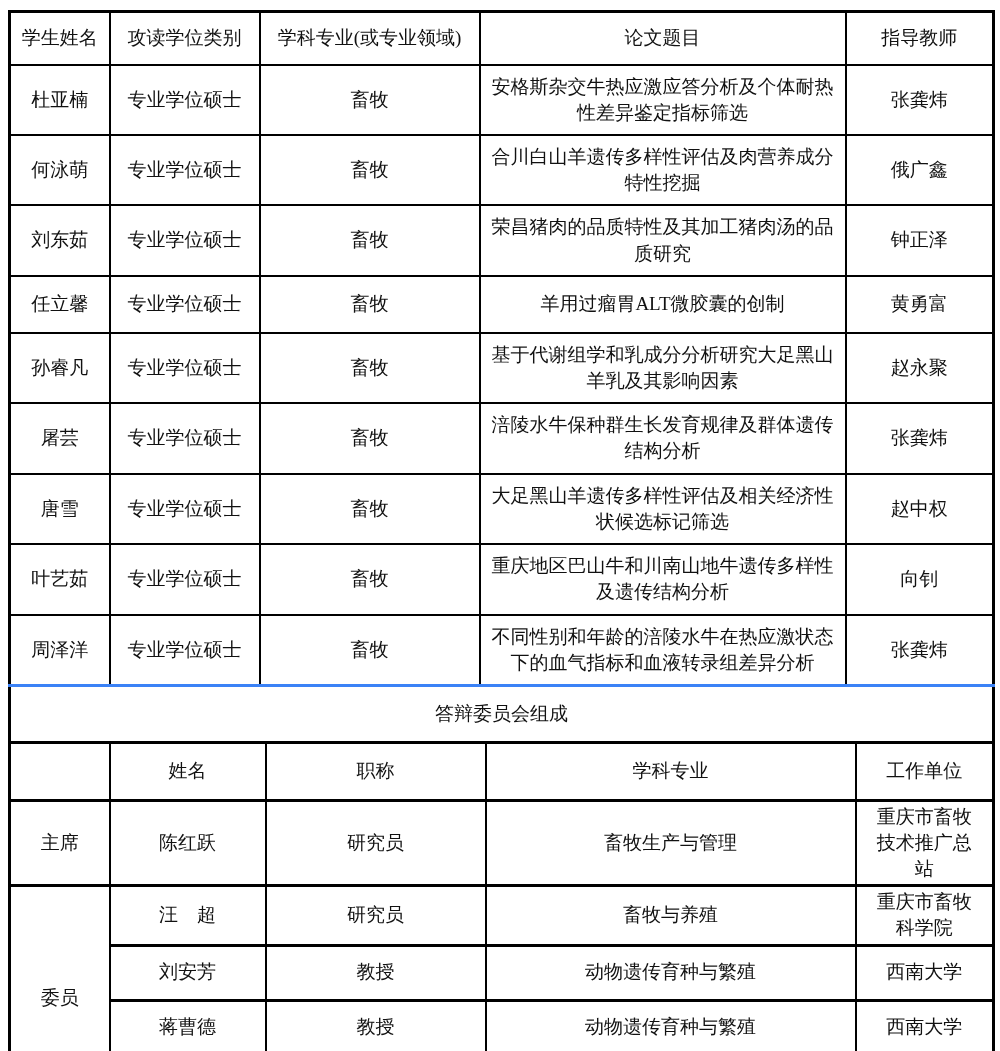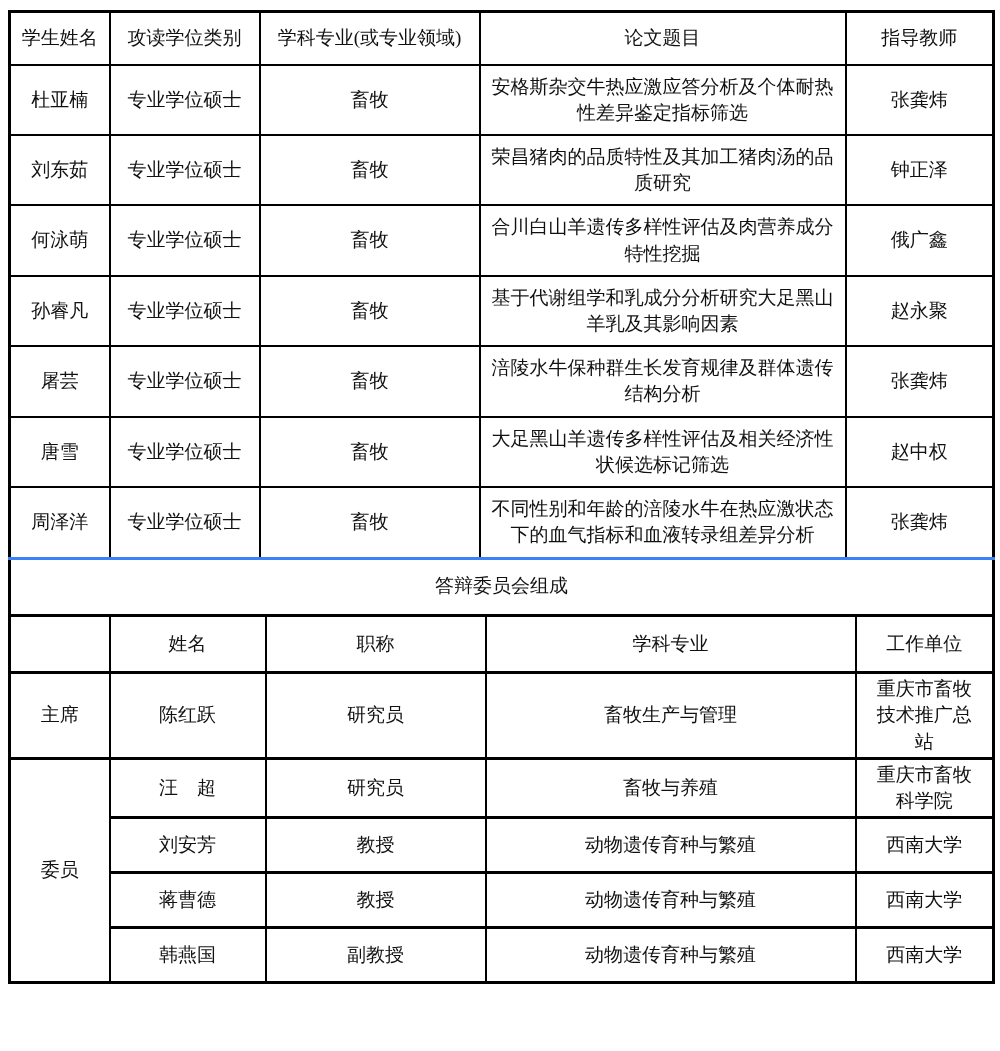--- a/index.html
+++ b/index.html
@@ -72,32 +72,39 @@
       <td>指导教师</td>
     </tr>
     <tr>
       <td>杜亚楠</td>
       <td>专业学位硕士</td>
       <td>畜牧</td>
       <td class="thesis-cell">安格斯杂交牛热应激应答分析及个体耐热性差异鉴定指标筛选</td>
       <td>张龚炜</td>
     </tr>
     <tr>
+      <td>何泳萌</td>
+      <td>专业学位硕士</td>
+      <td>畜牧</td>
+      <td class="thesis-cell">合川白山羊遗传多样性评估及肉营养成分特性挖掘</td>
+      <td>俄广鑫</td>
+    </tr>
+    <tr>
       <td>刘东茹</td>
       <td>专业学位硕士</td>
       <td>畜牧</td>
       <td class="thesis-cell">荣昌猪肉的品质特性及其加工猪肉汤的品质研究</td>
       <td>钟正泽</td>
     </tr>
     <tr>
-      <td>何泳萌</td>
+      <td>任立馨</td>
       <td>专业学位硕士</td>
       <td>畜牧</td>
-      <td class="thesis-cell">合川白山羊遗传多样性评估及肉营养成分特性挖掘</td>
-      <td>俄广鑫</td>
+      <td class="thesis-cell">羊用过瘤胃ALT微胶囊的创制</td>
+      <td>黄勇富</td>
     </tr>
     <tr>
       <td>孙睿凡</td>
       <td>专业学位硕士</td>
       <td>畜牧</td>
       <td class="thesis-cell">基于代谢组学和乳成分分析研究大足黑山羊乳及其影响因素</td>
       <td>赵永聚</td>
     </tr>
     <tr>
       <td>屠芸</td>
@@ -105,20 +112,27 @@
       <td>畜牧</td>
       <td class="thesis-cell">涪陵水牛保种群生长发育规律及群体遗传结构分析</td>
       <td>张龚炜</td>
     </tr>
     <tr>
       <td>唐雪</td>
       <td>专业学位硕士</td>
       <td>畜牧</td>
       <td class="thesis-cell">大足黑山羊遗传多样性评估及相关经济性状候选标记筛选</td>
       <td>赵中权</td>
+    </tr>
+    <tr>
+      <td>叶艺茹</td>
+      <td>专业学位硕士</td>
+      <td>畜牧</td>
+      <td class="thesis-cell">重庆地区巴山牛和川南山地牛遗传多样性及遗传结构分析</td>
+      <td>向钊</td>
     </tr>
     <tr>
       <td>周泽洋</td>
       <td>专业学位硕士</td>
       <td>畜牧</td>
       <td class="thesis-cell">不同性别和年龄的涪陵水牛在热应激状态下的血气指标和血液转录组差异分析</td>
       <td>张龚炜</td>
     </tr>
     <tr class="section-row">
       <td colspan="5">答辩委员会组成</td>

